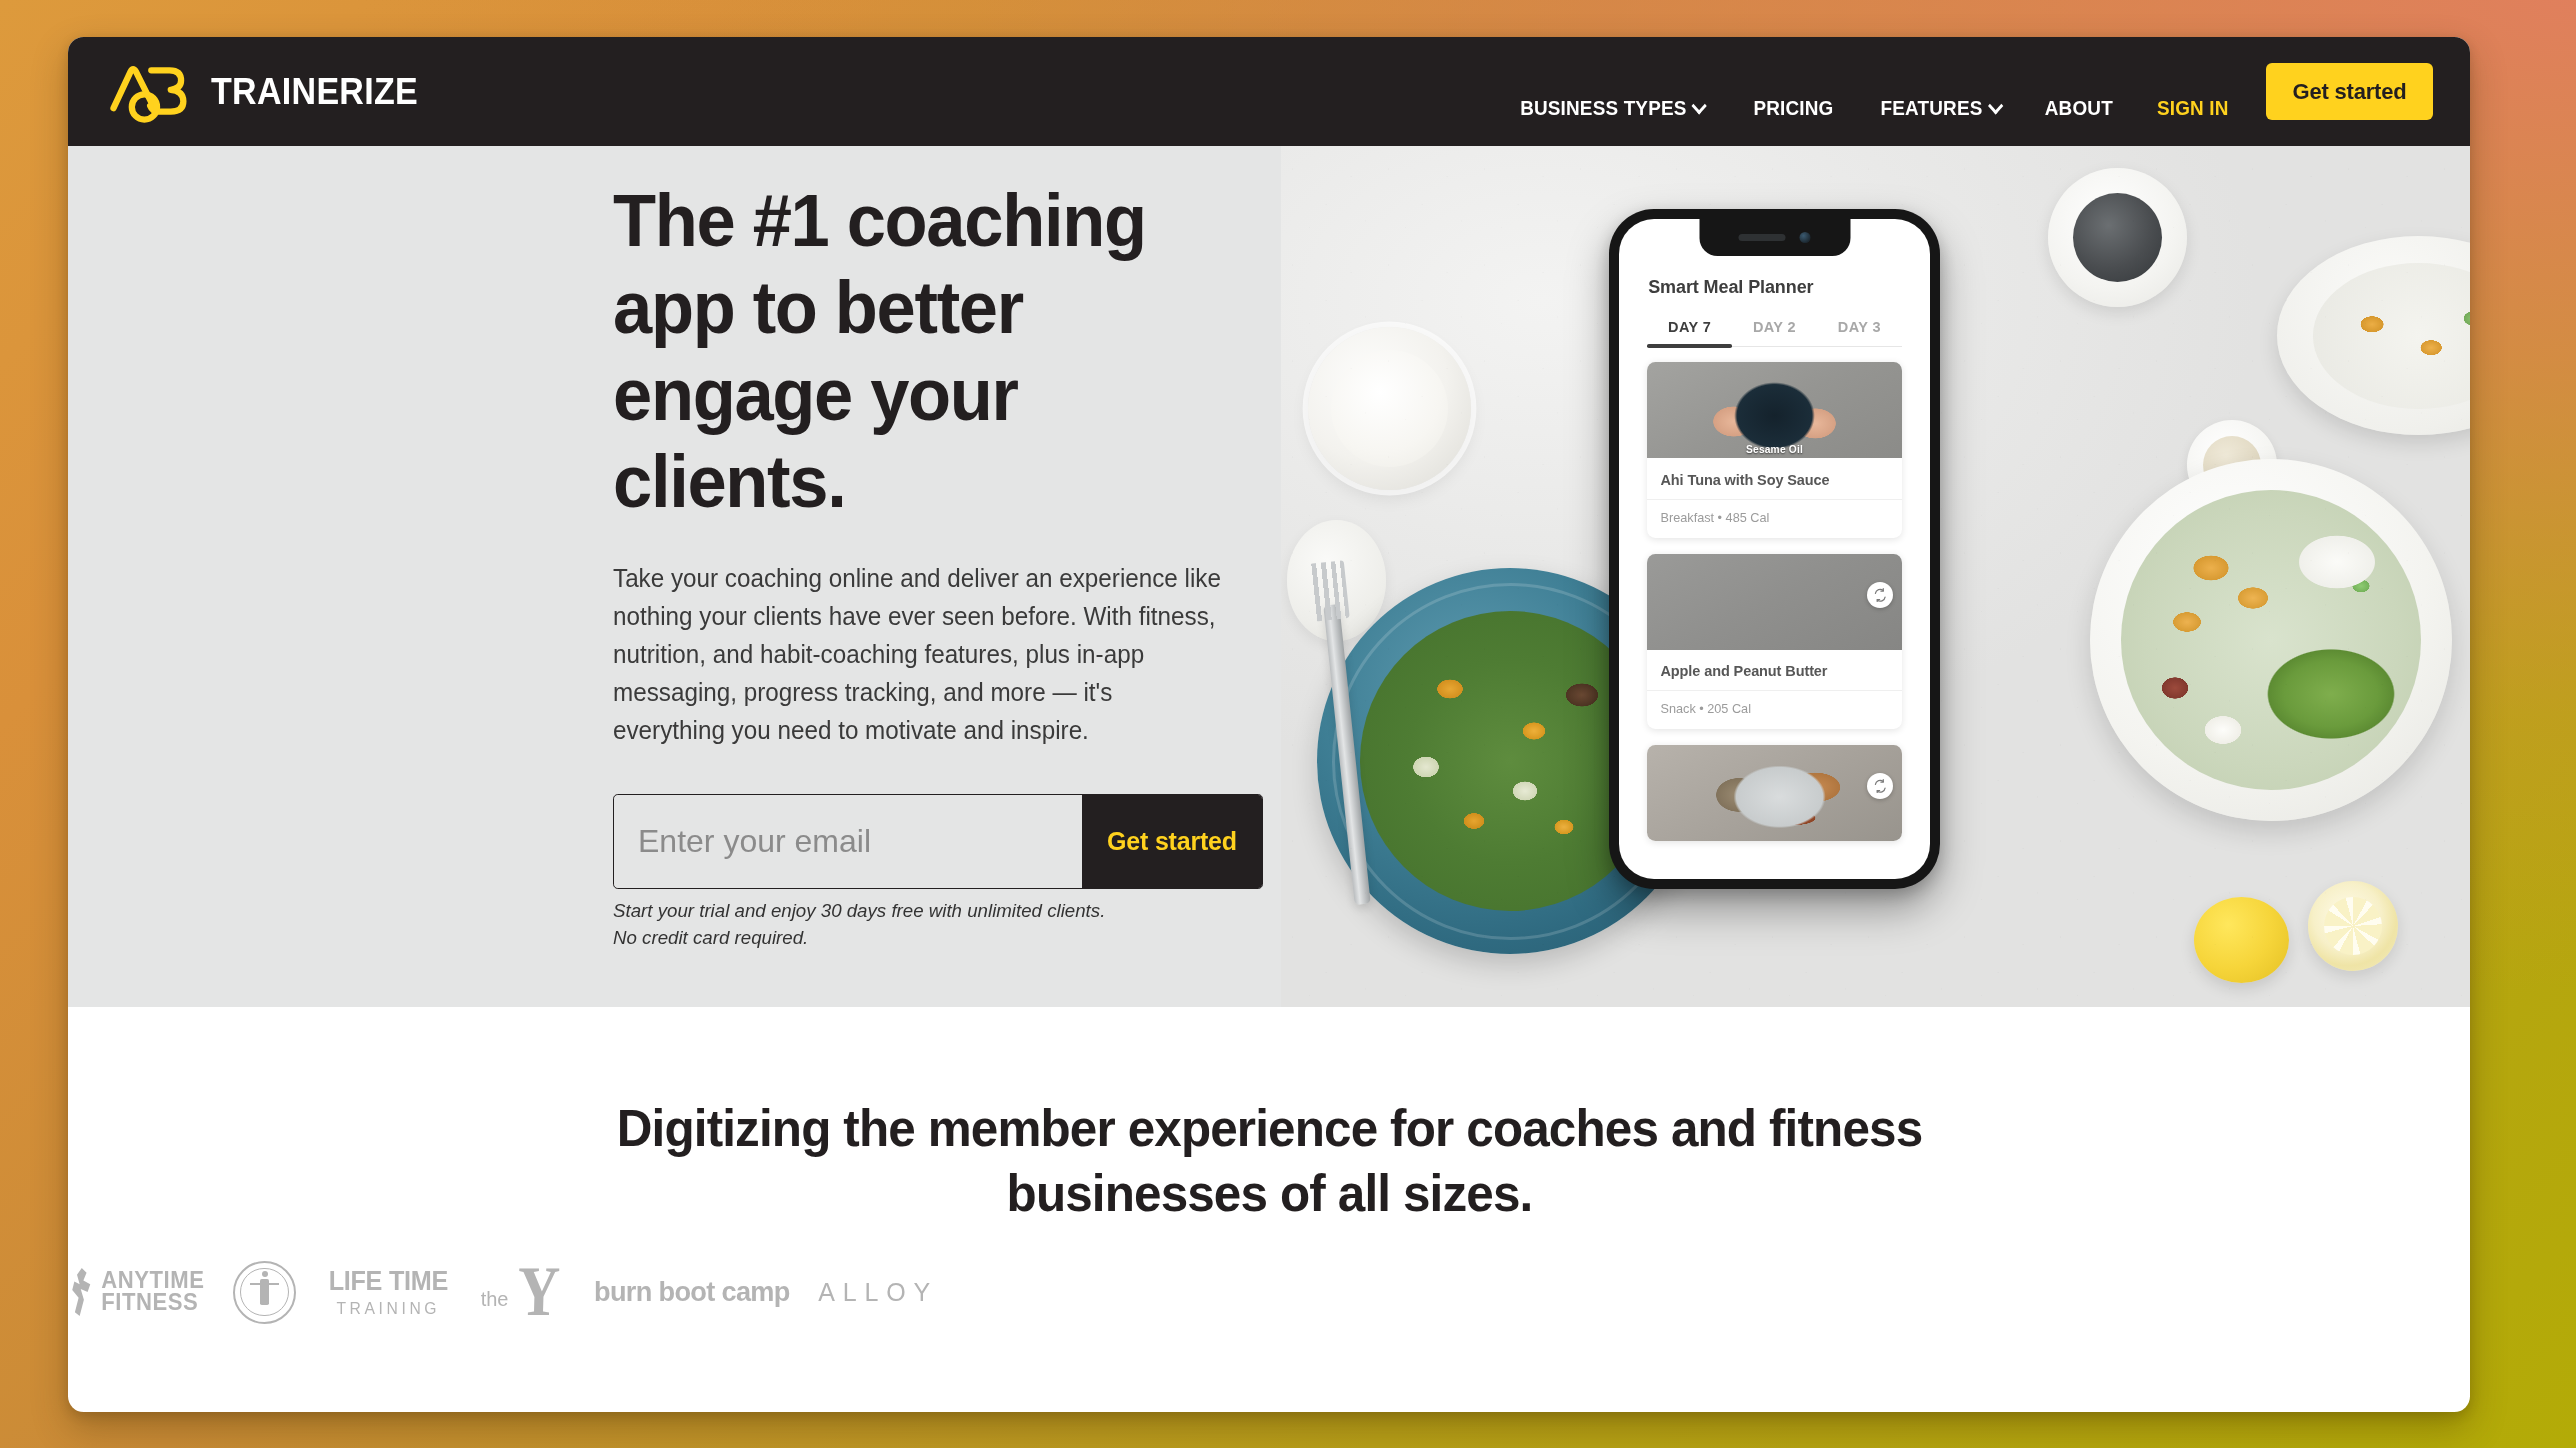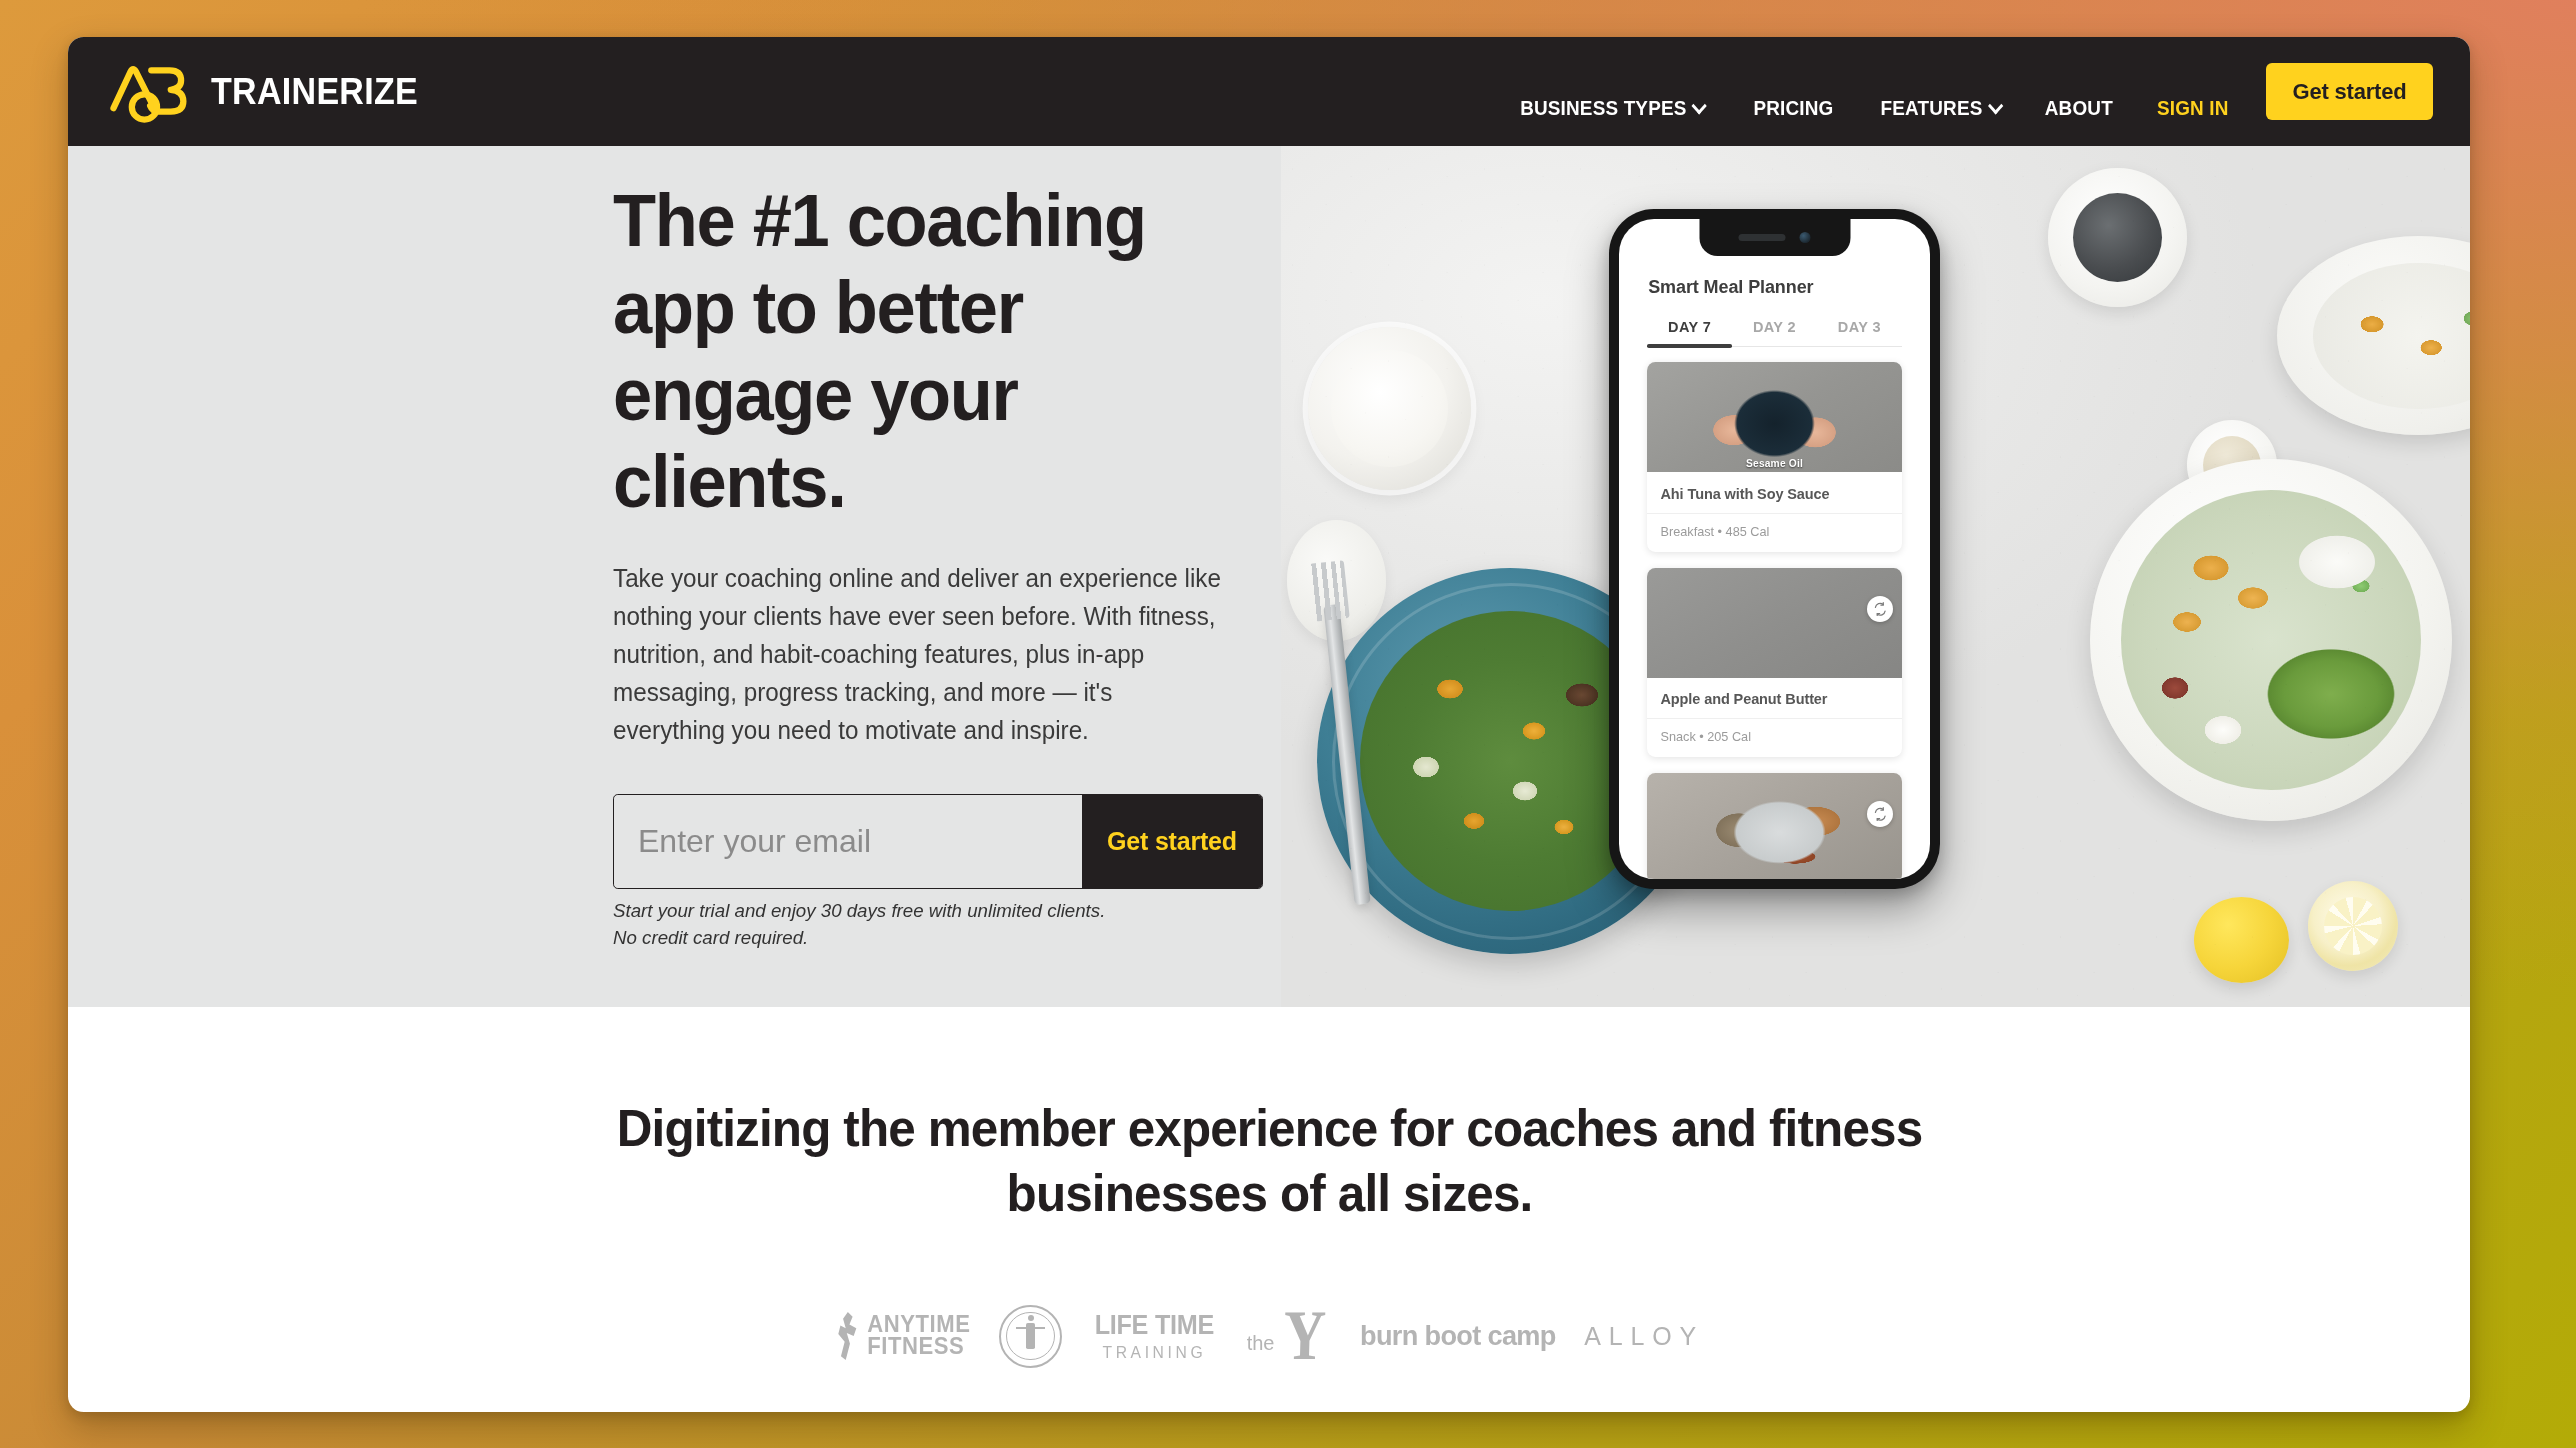--- a/index.html
+++ b/index.html
@@ -406,21 +406,21 @@
 
   .meal-list { padding: 15.7px 28px 0 28px; }
   .meal-card {
     background: #ffffff;
     border-radius: 8.4px;
     box-shadow: 0 1.8px 7.2px rgba(0,0,0,0.10);
     margin-bottom: 15.7px;
     overflow: hidden;
   }
   .meal-photo {
-    height: 110px;
+    height: 96px;
     position: relative;
     background: linear-gradient(150deg, #9a9a98 0%, #8f8f8d 50%, #868684 100%);
     display: flex; align-items: flex-end; justify-content: center;
   }
   .meal-photo.p1 {
     background:
       radial-gradient(72px 60px at 50% 56%, #14222c 0%, #1b2d39 52%, transparent 56%),
       radial-gradient(28px 20.5px at 34% 62%, #e8b79a 0%, #d6a184 72%, transparent 74%),
       radial-gradient(28px 20.5px at 66% 64%, #e8b79a 0%, #d6a184 72%, transparent 74%),
       linear-gradient(150deg, #a3a3a0 0%, #959592 50%, #8b8b88 100%);
@@ -485,24 +485,24 @@
     font-weight: 700;
     color: #231f20;
     line-height: 1.25;
     letter-spacing: -0.9px;
     transform: scaleX(0.95);
     max-width: 1543px;
     margin: 0 auto;
   }
 
   .logo-row {
-    margin-top: 77px;
+    margin-top: 33px;
     display: flex;
     align-items: center;
-    justify-content: center;
+    justify-content: flex-start;
     gap: 26px;
     color: #b4b4b4;
   }
   .logo-item {
     display: flex;
     align-items: center;
     justify-content: center;
     height: 66px;
   }
 

